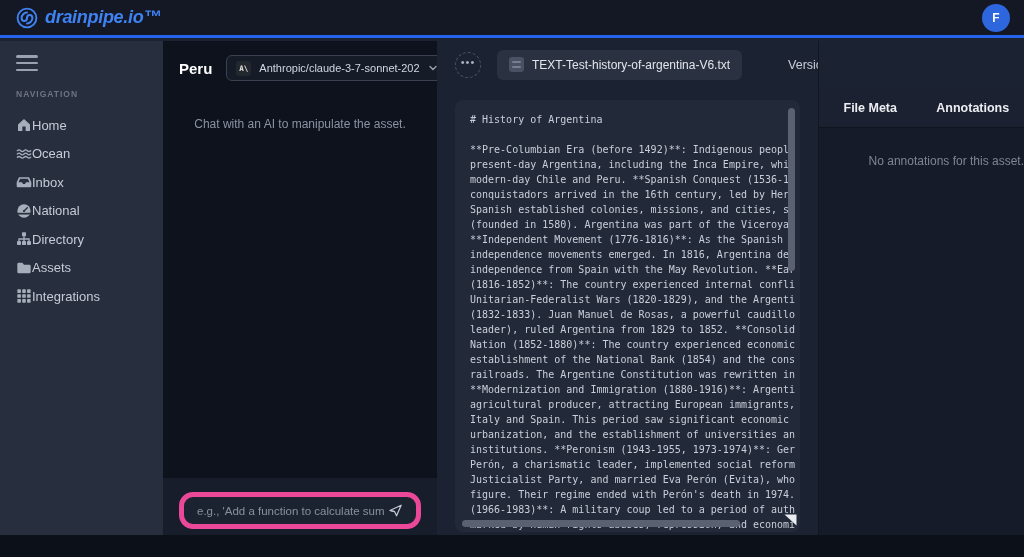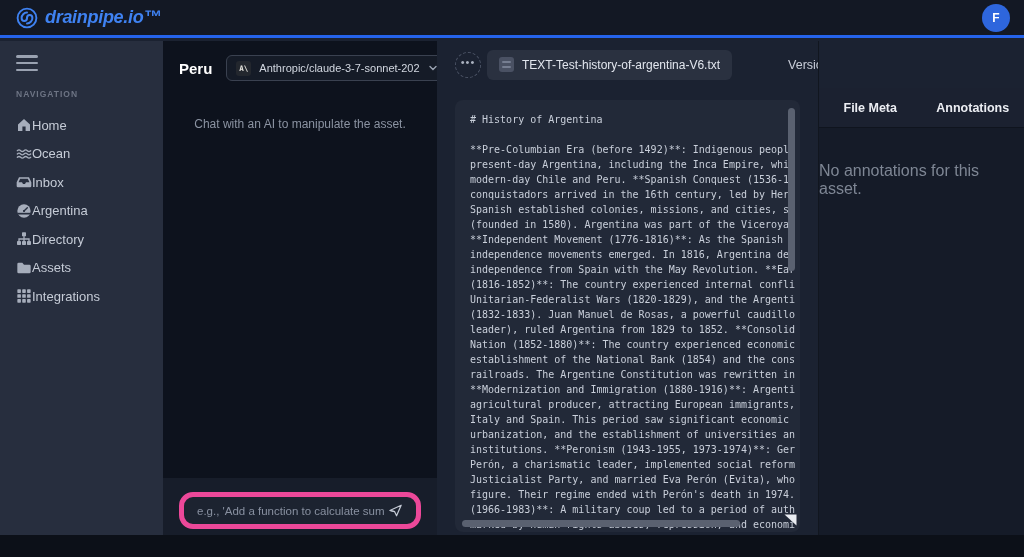--- a/index.html
+++ b/index.html
@@ -41,21 +41,21 @@
                     display:flex; align-items:center; padding:0 10px 0 13px; }
   .chat-input { flex:1; background:transparent; border:none; outline:none; color:#cdd3de; font-size:11.5px; font-family:"Liberation Sans", sans-serif; }
   .chat-input::placeholder { color:#8890a0; }
   .send-btn { background:none; border:none; cursor:pointer; display:flex; align-items:center; padding:2px; }
 
   
   .main-col { position:absolute; left:437px; top:41px; width:587px; height:502px; background:#1b2231; }
   .toolbar { position:absolute; left:0; top:0; width:587px; height:47px; display:flex; align-items:center; padding:0 12px 0 18px; }
   .ellipsis-btn { width:26px; height:26px; border-radius:50%; border:1.5px dashed #4c5466; background:transparent; color:#aab1bf;
                   display:flex; align-items:center; justify-content:center; cursor:pointer; font-size:11px; letter-spacing:1px; line-height:0; padding-bottom:5px; }
-  .file-tab { margin-left:6px; height:30px; background:#2a3140; border-radius:6px; display:flex; align-items:center; gap:8px;
+  .file-tab { margin-left:16px; height:30px; background:#2a3140; border-radius:6px; display:flex; align-items:center; gap:8px;
               padding:0 12px; cursor:pointer; }
   .file-ico { width:15px; height:15px; border-radius:3px; background:#4a5163; position:relative; }
   .file-ico::before, .file-ico::after { content:""; position:absolute; left:3px; right:3px; height:2px; background:#767e91; border-radius:1px; }
   .file-ico::before { top:4px; } .file-ico::after { top:9px; }
   .file-tab-label { color:#e2e6ee; font-size:12px; white-space:nowrap; }
   .toolbar-spacer { flex:1; }
   .version-label { color:#c8cdd8; font-size:12.5px; margin-right:14px; }
   .icon-btn { background:none; border:none; cursor:pointer; padding:4px; margin-right:10px; display:flex; align-items:center; }
   .save-btn { background:#2e6be0; border:none; border-radius:7px; height:31px; padding:0 15px; display:flex; align-items:center; gap:8px;
               color:#fff; font-size:13px; font-weight:bold; cursor:pointer; }
@@ -67,21 +67,21 @@
   .vscroll { position:absolute; left:333px; top:8px; width:7px; height:163px; background:#5a6170; border-radius:4px; cursor:pointer; }
   .hscroll { position:absolute; left:7px; top:420px; width:278px; height:7px; background:#5a6170; border-radius:4px; cursor:pointer; }
   .resize-grip { position:absolute; left:330px; top:414px; width:0; height:0;
                  border-left:11px solid transparent; border-bottom:12px solid #e9ecf1; transform:rotate(-90deg); cursor:nwse-resize; }
 
   
   .right-panel { position:absolute; left:818px; top:41px; width:206px; height:502px; background:#151b28; border-left:1px solid #11161f; }
   .rp-tabs { display:flex; height:40px; background:#1b2130; border-bottom:1px solid #0f141e; margin-top:47px; }
   .rp-tab { flex:1; display:flex; align-items:center; justify-content:center; color:#eceef3; font-size:12.5px; font-weight:bold; cursor:pointer; }
   .rp-toolbar-gap { position:absolute; left:0; top:0; width:206px; height:47px; background:#1b2231; }
-  .rp-empty { text-align:left; color:#7e8694; font-size:16px; margin-top:34px; }
+  .rp-empty { text-align:right; color:#7e8694; font-size:12px; margin-top:26px; }
 
   
   .bottom-strip { position:absolute; left:0; top:543px; width:1024px; height:14px; background:#10141d; border-top:1px solid #262c3a; }
 </style>
 </head>
 <body>
 
 <div class="app">
 
   <header class="topbar">
@@ -124,21 +124,21 @@
       </svg>
       <span>Inbox</span>
     </div>
     <div class="nav-item">
       <svg width="16" height="16" viewBox="0 0 24 24">
         <circle class="icon-fill" cx="12" cy="12" r="10"></circle>
         <path d="M12 12 L17 7" stroke="#272e3e" stroke-width="2" stroke-linecap="round"></path>
         <circle cx="12" cy="12" r="1.6" fill="#272e3e"></circle>
         <path d="M2 16 h20" stroke="#272e3e" stroke-width="2.6"></path>
       </svg>
-      <span>Argentina</span>
+      <span>National</span>
     </div>
     <div class="nav-item">
       <svg width="16" height="16" viewBox="0 0 24 24">
         <path class="icon-stroke" d="M12 8 v4 M4.5 15 v-3 h15 v3 M12 12 v3" stroke-width="1.8"></path>
         <rect class="icon-fill" x="9" y="2" width="6" height="6" rx="1"></rect>
         <rect class="icon-fill" x="1.5" y="15" width="6" height="6" rx="1"></rect>
         <rect class="icon-fill" x="9" y="15" width="6" height="6" rx="1"></rect>
         <rect class="icon-fill" x="16.5" y="15" width="6" height="6" rx="1"></rect>
       </svg>
       <span>Directory</span>

